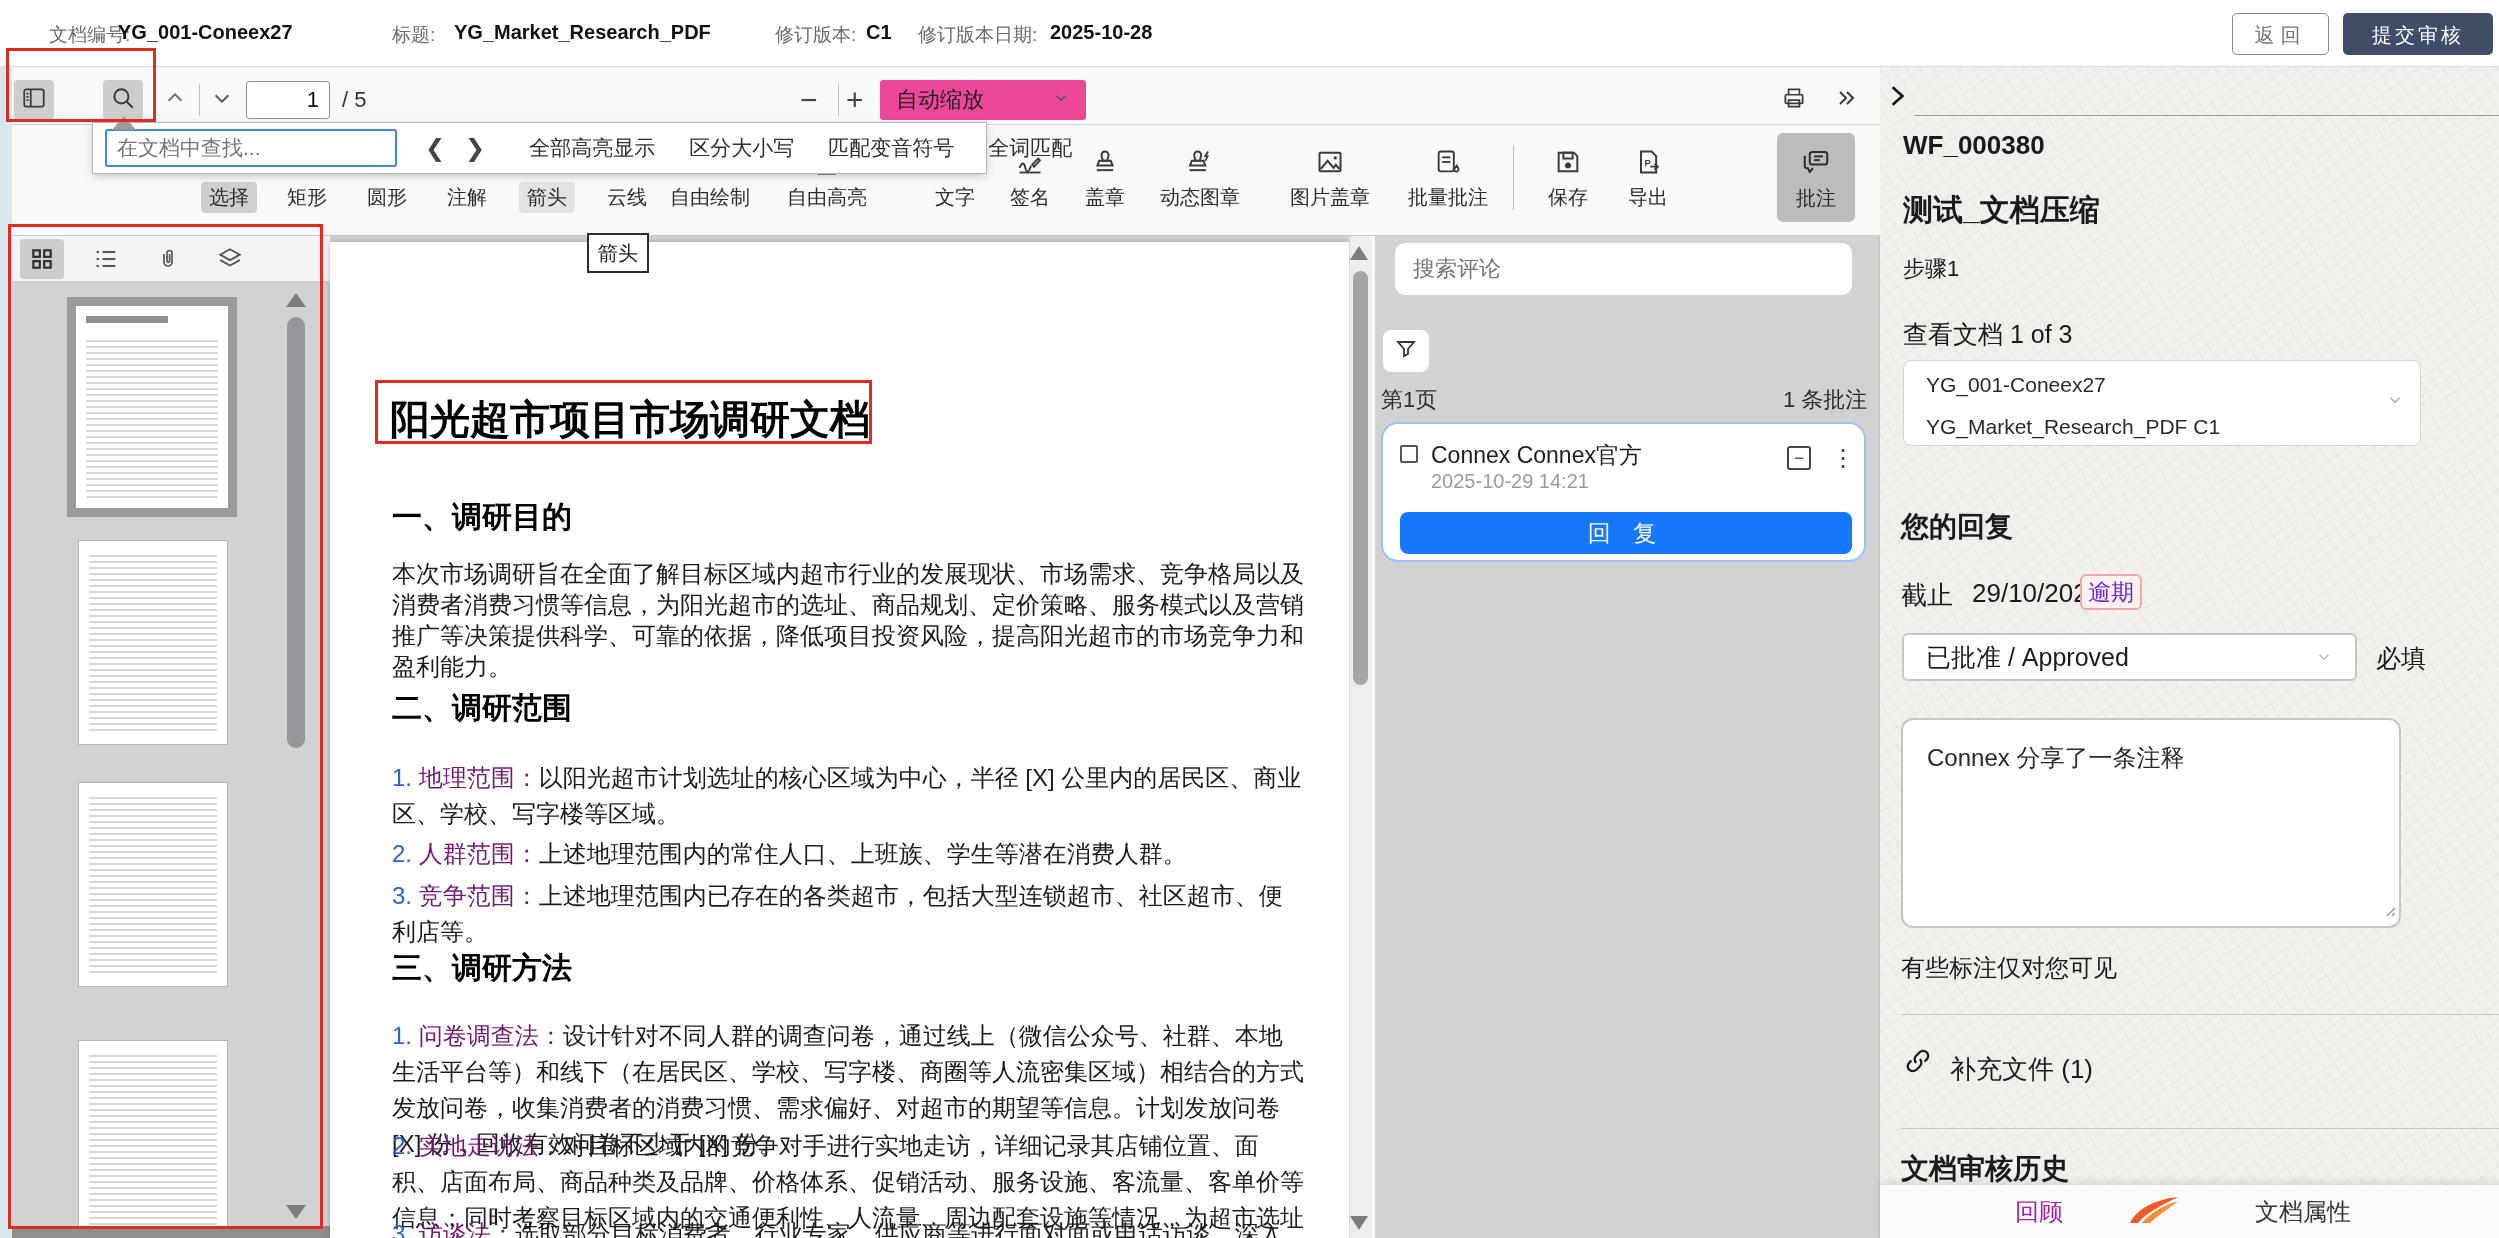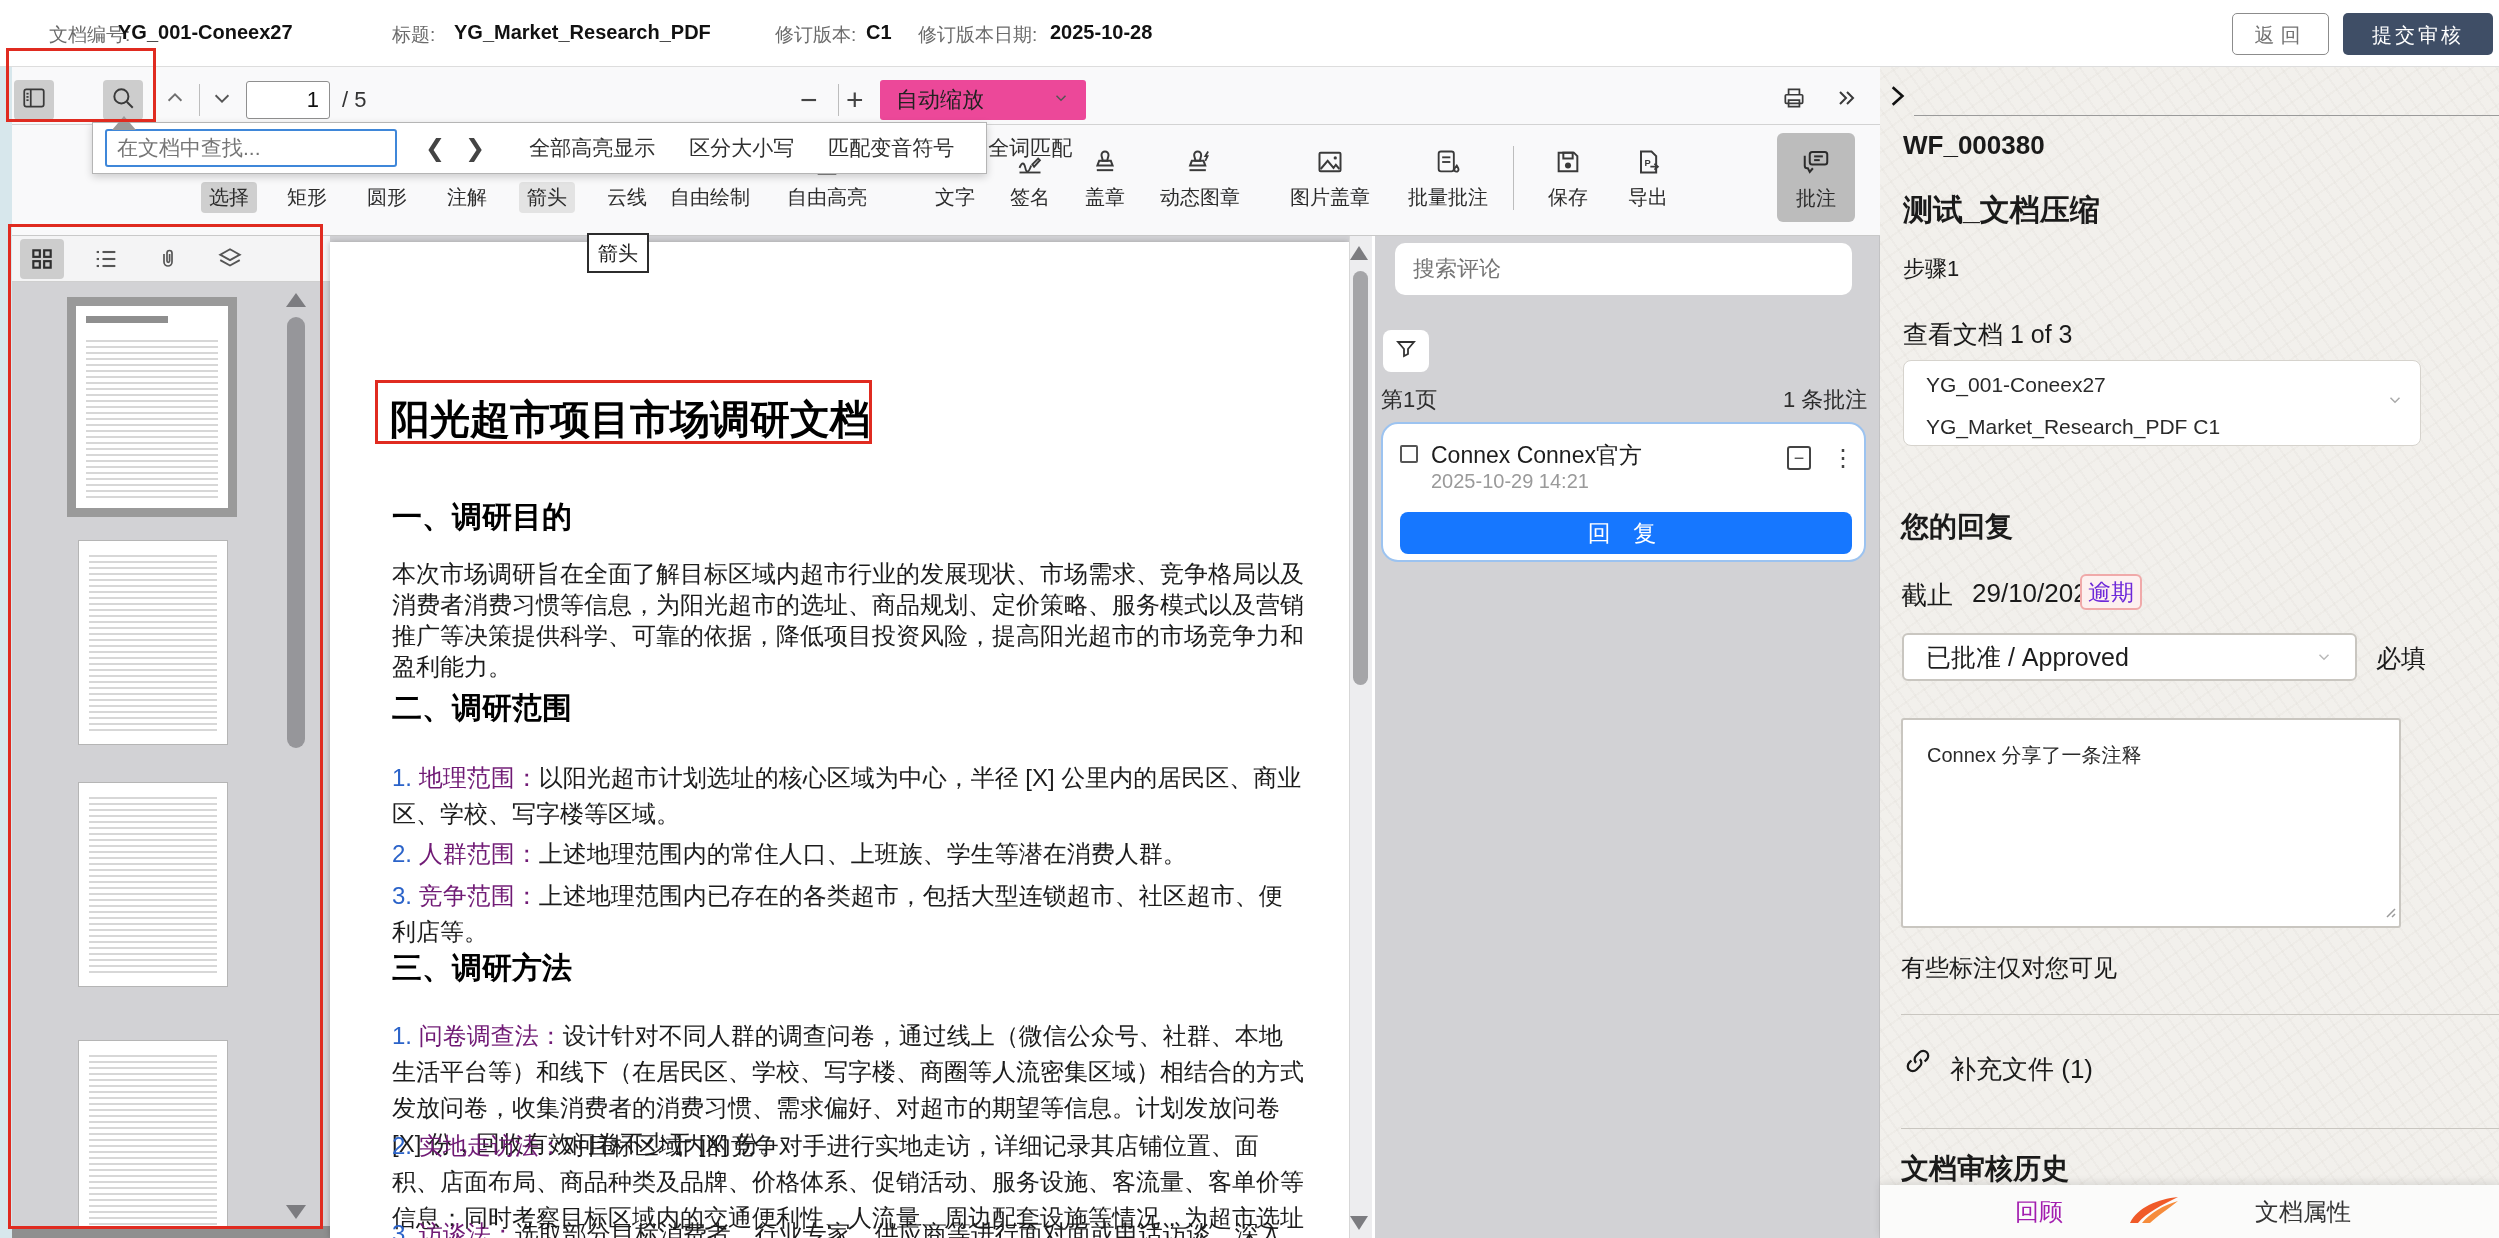--- a/index.html
+++ b/index.html
@@ -95,21 +95,21 @@
   .wpattern{position:absolute;inset:0;opacity:.55;background:
      repeating-linear-gradient(55deg,transparent 0 9px,rgba(120,112,95,.07) 9px 11px),
      repeating-linear-gradient(-35deg,transparent 0 13px,rgba(120,112,95,.06) 13px 15px);}
   .wtext{color:#1a1a1a;}
   .whr{height:1px;background:#9a9a9a;}
   .wcard{background:#fff;border:1px solid #d6d3cd;border-radius:8px;}
   .badge-overdue{border:2px solid #f0a9a9;background:#fdf0ef;border-radius:6px;color:#6d28d9;
      font-size:23px;display:flex;align-items:center;justify-content:center;}
   .wselect{background:#fff;border:2px solid #c9c6c0;border-radius:6px;display:flex;align-items:center;
      font-size:25px;color:#1d1d1d;padding:0 22px;cursor:pointer;}
-  .wtextarea{background:#fff;border:2px solid #c9c6c0;border-radius:3px;font-size:20px;color:#2a2a2a;
+  .wtextarea{background:#fff;border:2px solid #c9c6c0;border-radius:12px;font-size:24px;color:#2a2a2a;
      padding:22px 24px;}
   .wfooter{left:1880px;top:1185px;width:619px;height:53px;background:#fbfbfa;
      box-shadow:0 -3px 8px rgba(0,0,0,.10);z-index:20;display:flex;align-items:center;}
   .ftab{font-size:24px;cursor:pointer;}
 </style>
 </head>
 <body>
 
 <div id="stage">
 

